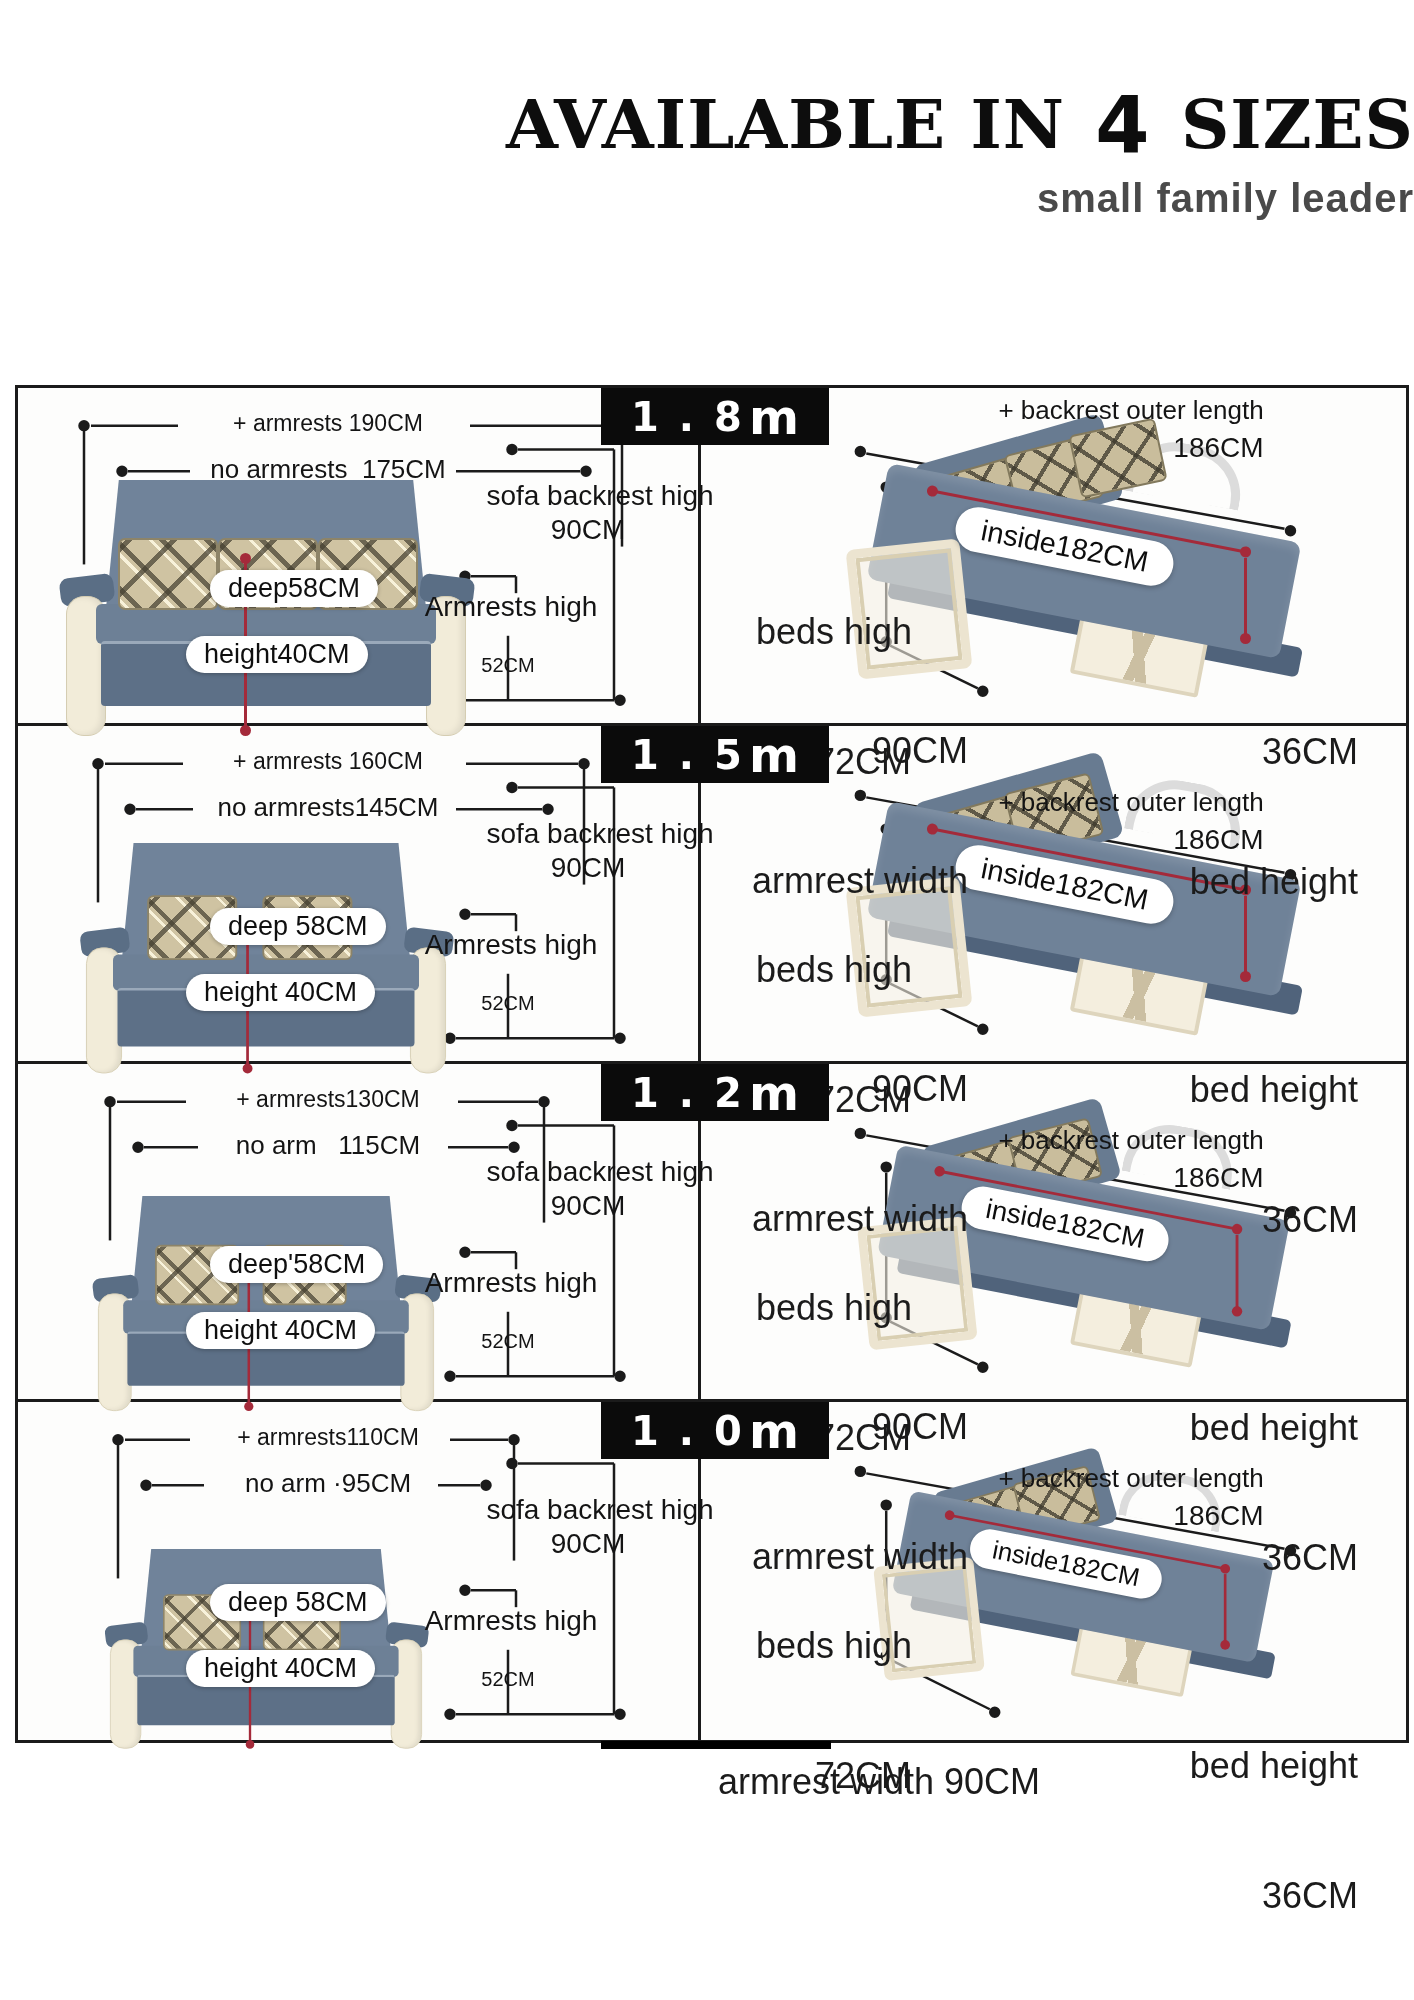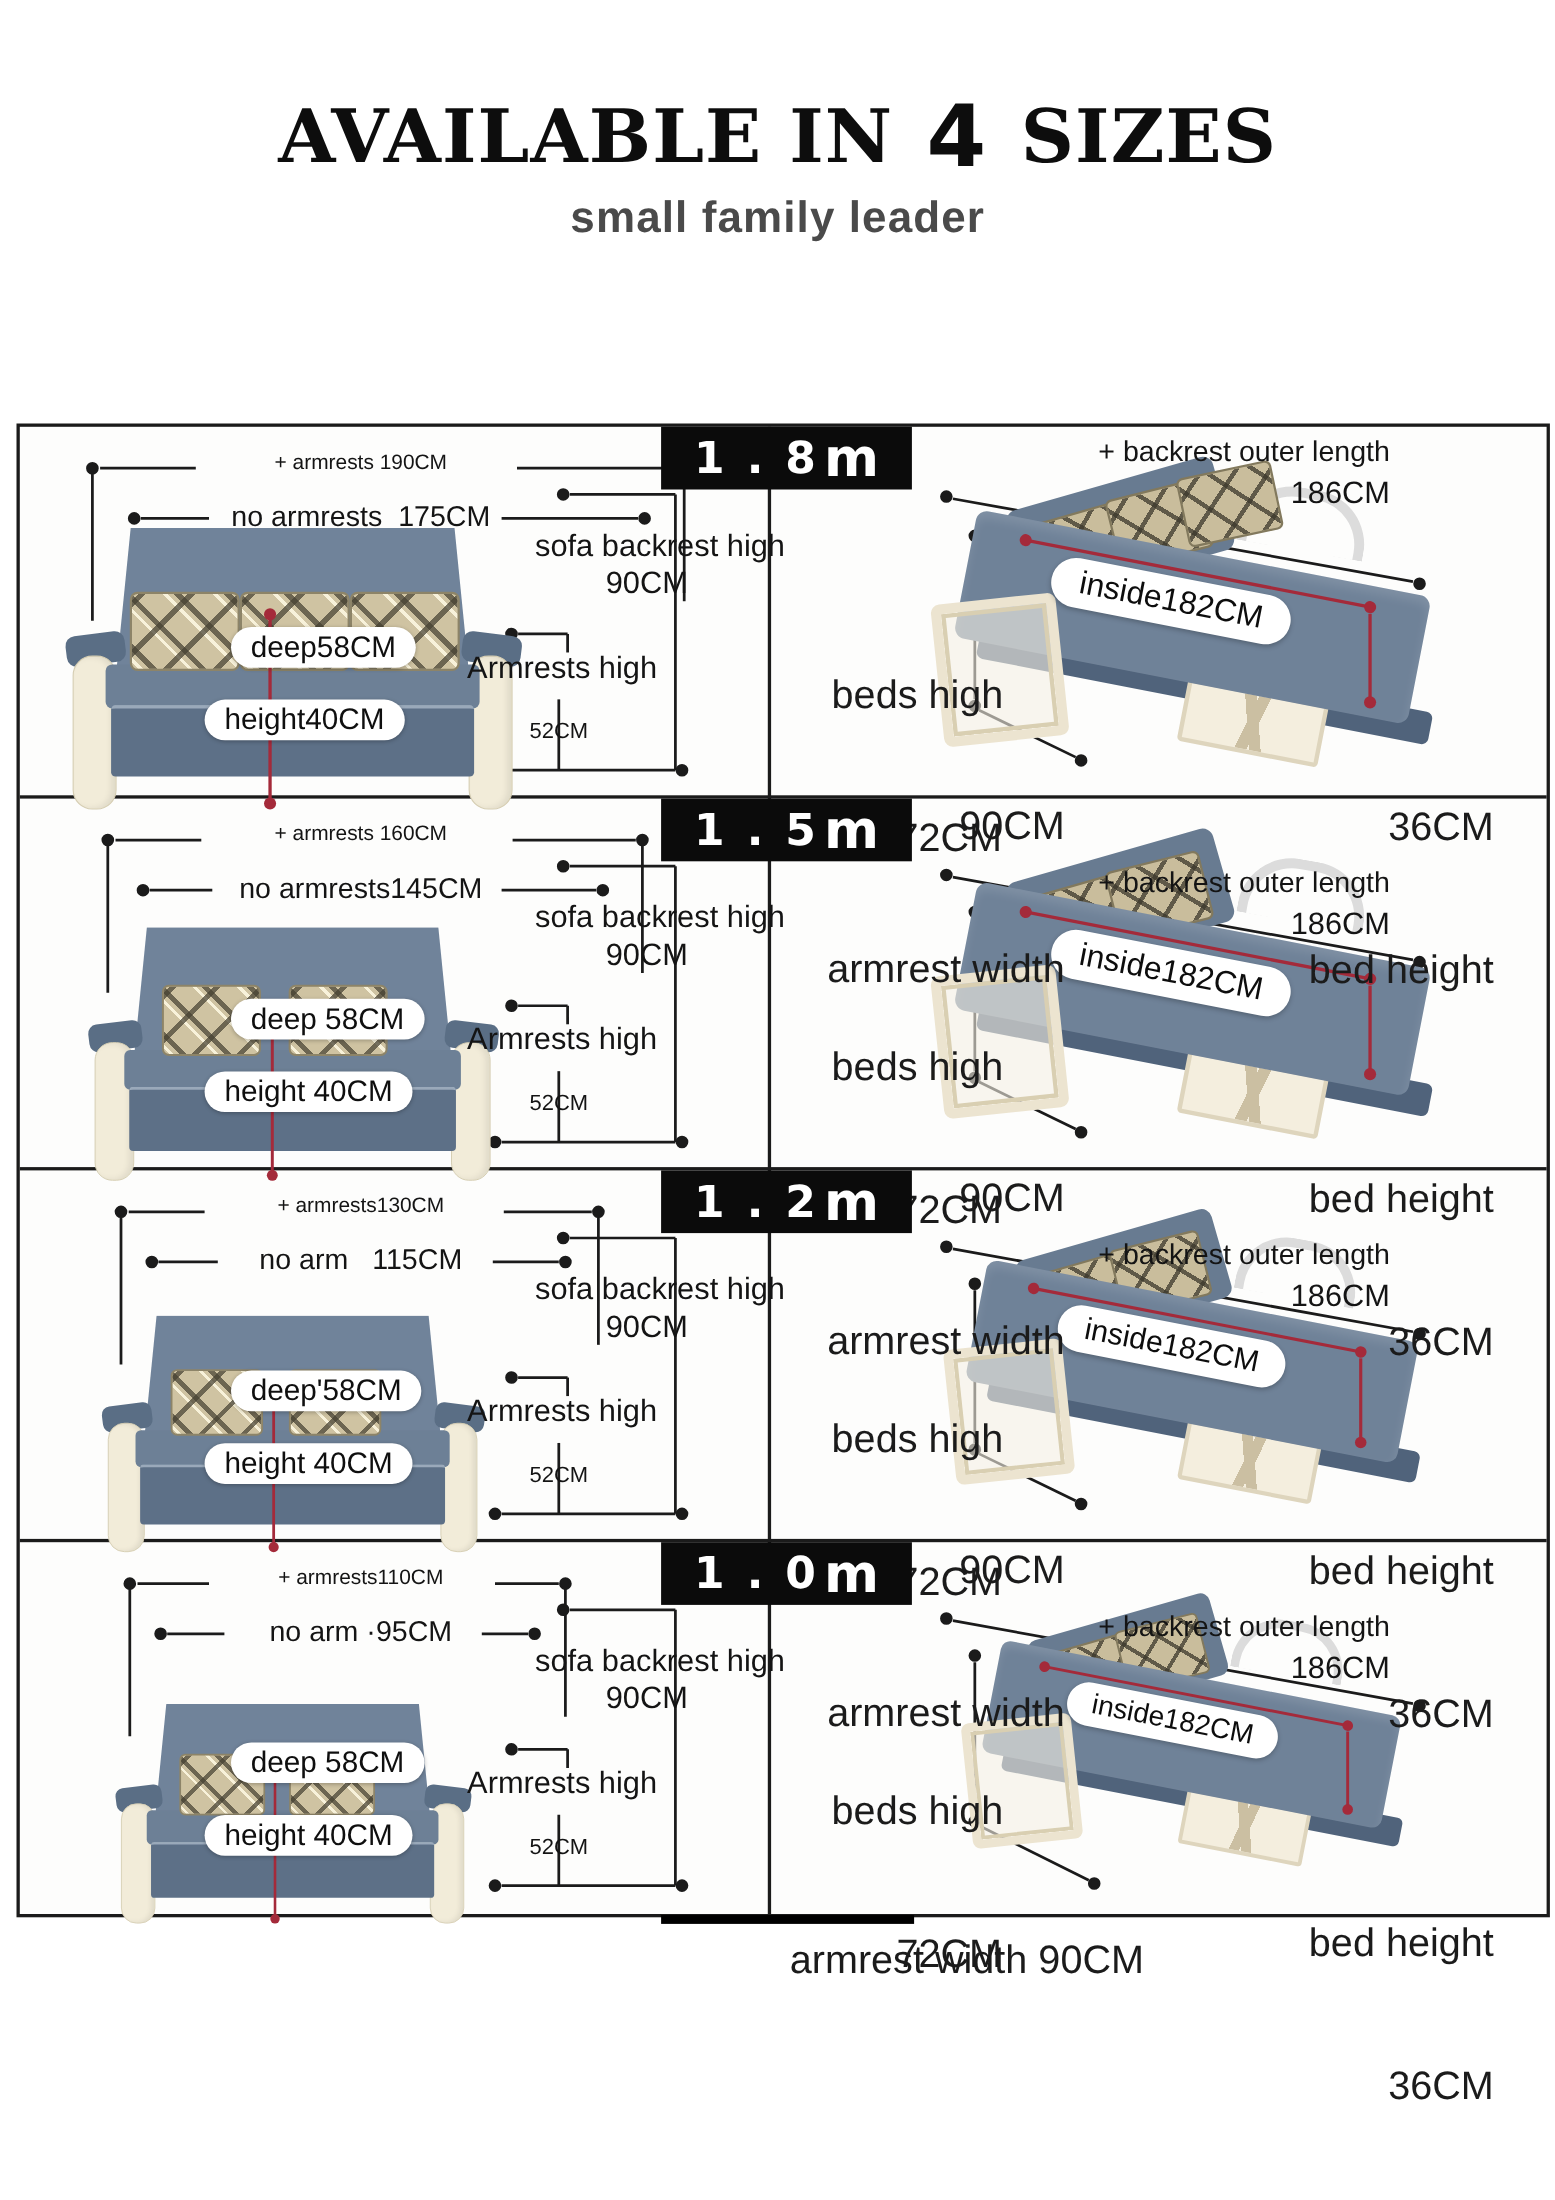--- a/index.html
+++ b/index.html
@@ -1,19 +1,19 @@
 <!DOCTYPE html>
 <html><head>
 <meta charset="utf-8">
 <style>
   html,body{margin:0;padding:0;background:#ffffff;}
   body{width:1414px;height:2000px;position:relative;font-family:"Liberation Sans",sans-serif;color:#1b1b1b;overflow:hidden;}
 
   
-  .hdr{text-align:center;}
+  .hdr{text-align:right;}
   .hdr h1{margin:86px 0 0 0;line-height:1;font-family:"DejaVu Serif",serif;font-weight:700;
           font-size:67px;letter-spacing:1px;color:#0d0d0d;}
   .hdr h1 .big4{font-family:"DejaVu Sans",sans-serif;font-size:78px;font-weight:700;vertical-align:-4px;margin:0 6px;}
   .subtitle{margin-top:12px;font-size:40px;font-weight:700;color:#4a4a4a;letter-spacing:1px;}
   .note{margin-top:62px;font-size:26px;color:#2e2e2e;letter-spacing:.2px;}
 
   
   .size-table{position:absolute;left:15px;top:385px;width:1388px;height:1352px;
               border:3px solid #1b1b1b;box-sizing:content-box;background:#fdfdfc;}
   .v-line{position:absolute;left:680px;top:0;bottom:0;width:3px;background:#1b1b1b;z-index:1;}
@@ -24,21 +24,21 @@
   .size-tag{position:absolute;left:583px;top:0;width:228px;height:57px;background:#0b0b0b;z-index:6;
             display:flex;align-items:center;justify-content:space-between;padding:0 30px;box-sizing:border-box;}
   .size-val{color:#fff;font-size:40px;font-weight:700;font-family:"DejaVu Sans",sans-serif;white-space:pre;letter-spacing:3px;}
   .size-unit{color:#fff;font-size:48px;font-weight:700;font-family:"DejaVu Sans",sans-serif;}
 
   .cell{position:absolute;top:0;bottom:0;}
   .cell.left{left:0;width:680px;}
   .cell.right{left:683px;right:0;}
   .cell svg.dims{position:absolute;inset:0;width:100%;height:100%;z-index:2;}
 
-  .lbl{position:absolute;z-index:3;font-size:19px;color:#141414;text-align:center;white-space:pre;line-height:1.15;}
+  .lbl{position:absolute;z-index:3;font-size:23px;color:#141414;text-align:center;white-space:pre;line-height:1.15;}
   
   .d-armrests{top:22px;left:160px;width:300px;}
   .d-noarm{top:67px;left:170px;width:280px;font-size:26px;}
   .d-backrest{top:92px;left:448px;width:268px;font-size:28px;}
   .d-backrest-val{top:126px;left:500px;width:140px;font-size:28px;}
   .d-armhigh{top:203px;left:398px;width:190px;font-size:28px;}
   .d-armhigh-val{top:238px;left:420px;width:140px;font-size:20px;margin-top:28px;}
   .pill{position:absolute;z-index:4;background:#fff;border-radius:40px;padding:3px 18px;font-size:27px;
         color:#0f0f0f;box-shadow:0 1px 4px rgba(0,0,0,.28);white-space:pre;}
   .pill-deep{top:182px;left:192px;}

